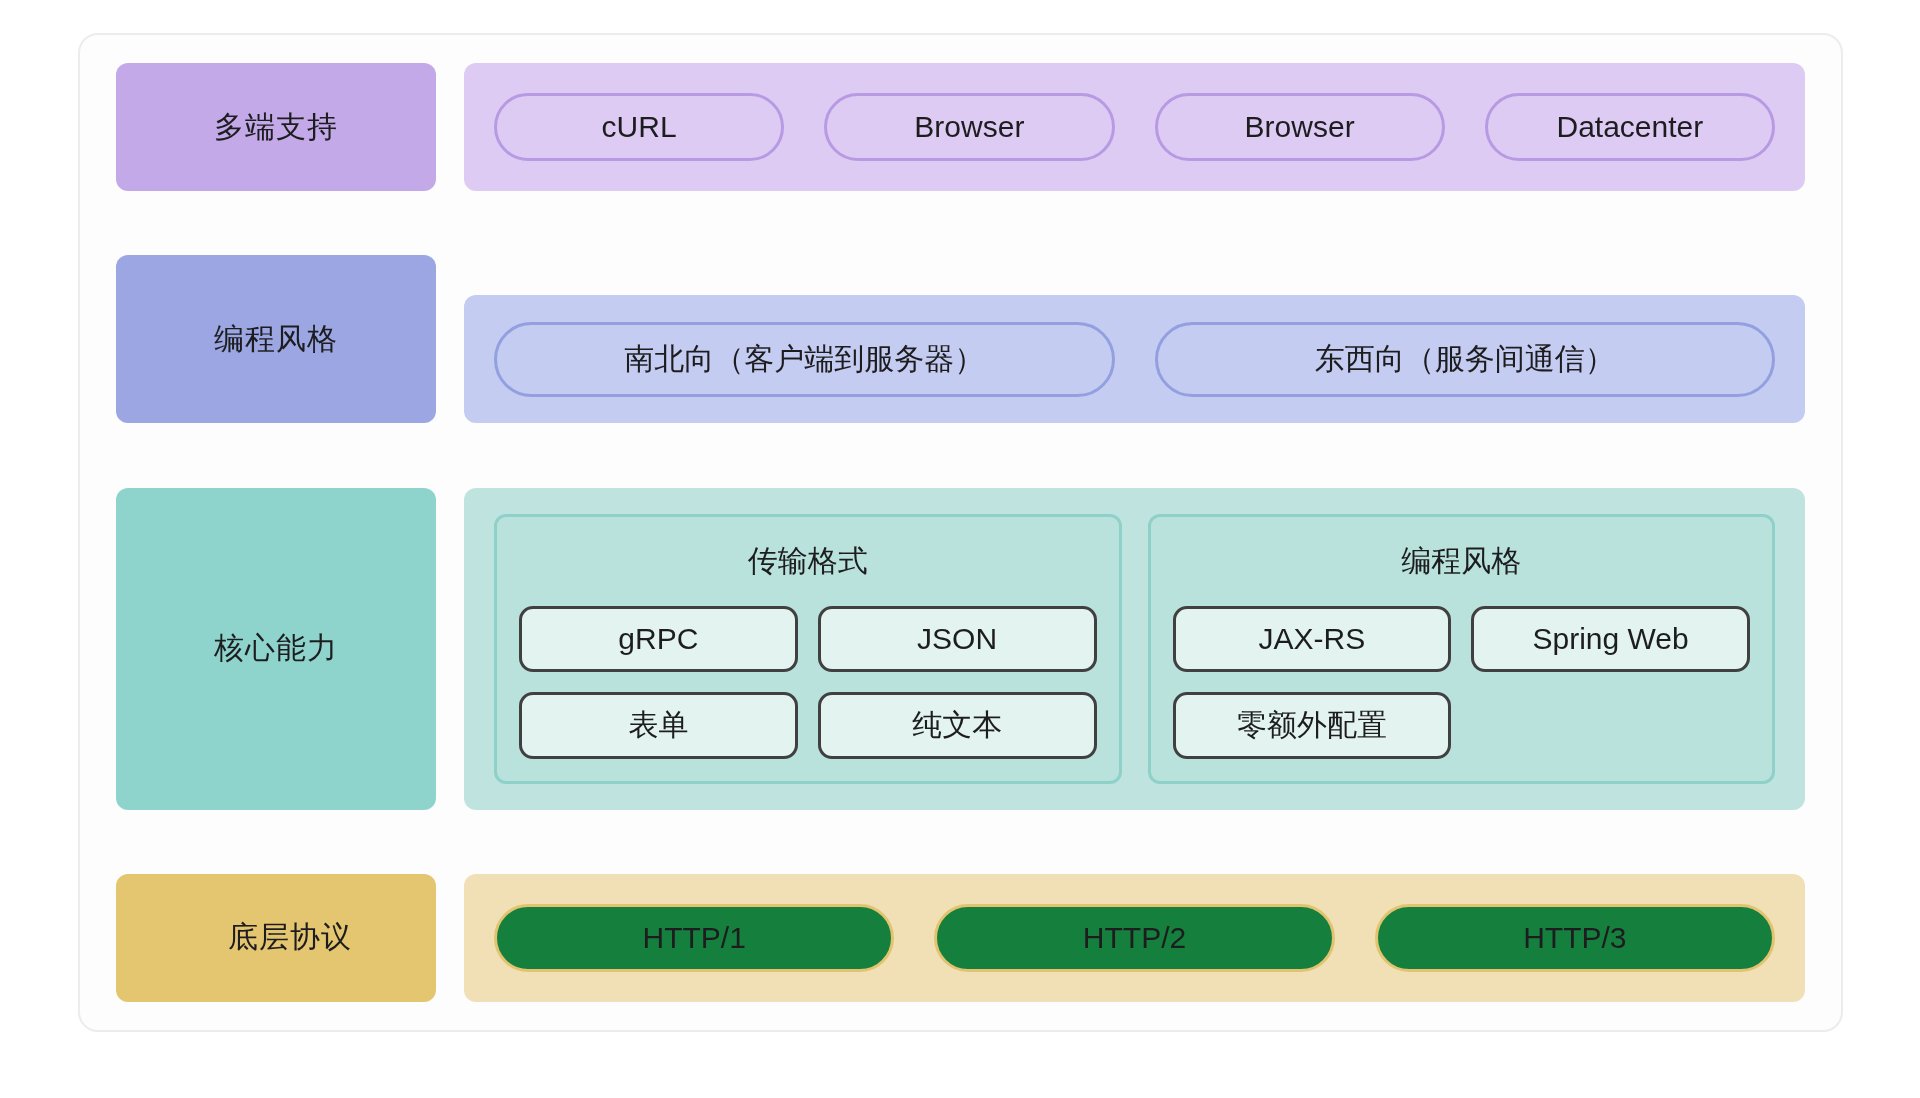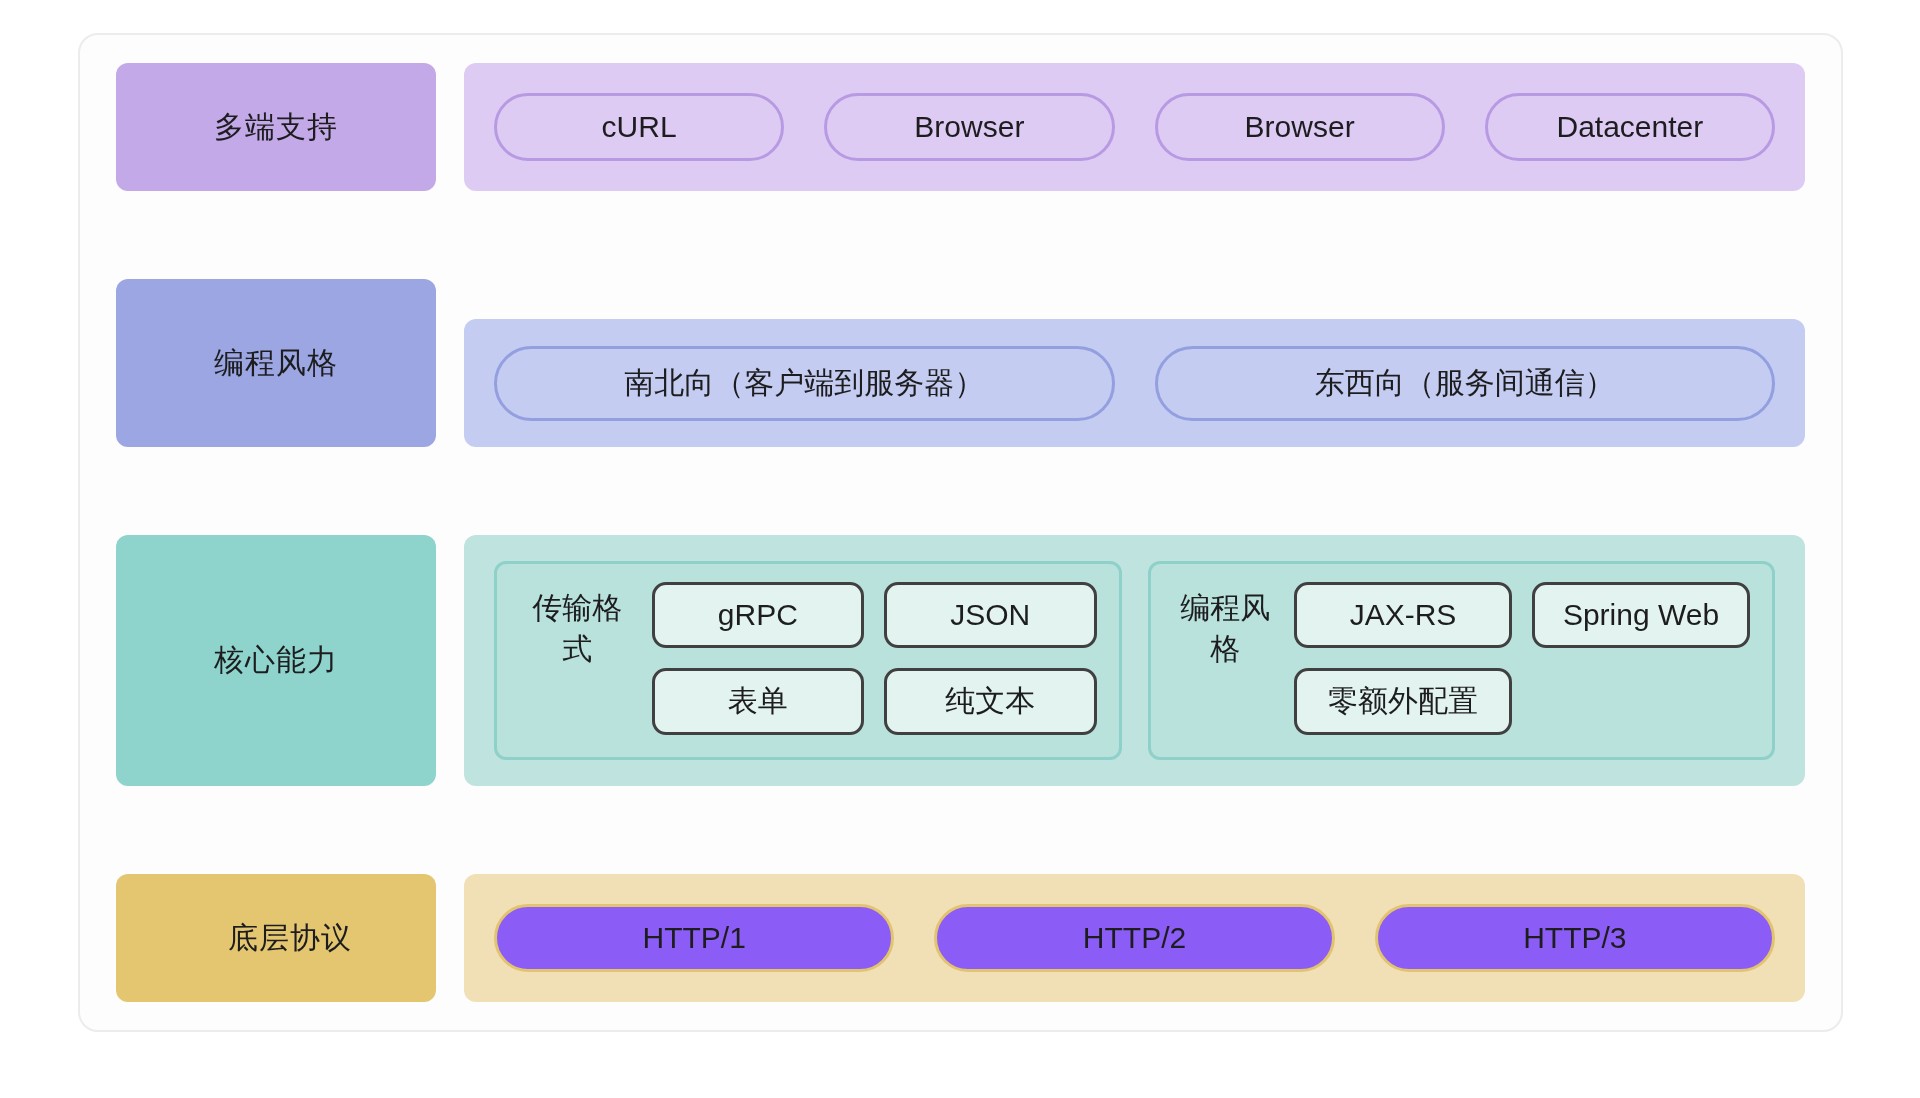--- a/index.html
+++ b/index.html
@@ -111,21 +111,21 @@
   }
 
   .subcard {
     flex: 1 1 0;
     border: 3px solid #8fd0c9;
     border-radius: 12px;
     background: #b9e2dd;
     box-sizing: border-box;
     padding: 18px 22px 22px 22px;
     display: flex;
-    flex-direction: row;
+    flex-direction: column;
     gap: 16px;
   }
   .subcard-title {
     text-align: center;
     font-size: 30px;
     color: #1d1d1f;
     padding: 6px 0 8px 0;
   }
   .chip-grid {
     display: flex;
@@ -145,21 +145,21 @@
     justify-content: center;
     font-size: 30px;
     color: #1d1d1f;
     padding: 10px 8px;
   }
 
   
   .row-proto .layer-label { background: #e4c671; padding-left: 28px; }
   .row-proto .layer-band  { background: #f1e0b6; height: 128px; }
   .row-proto .pill {
-    background: #8b5cf6;
+    background: #15803d;
     border-color: #e2c470;
   }
 </style>
 </head>
 <body>
 
 <div id="stage">
 
   <div class="outer-card">
 

